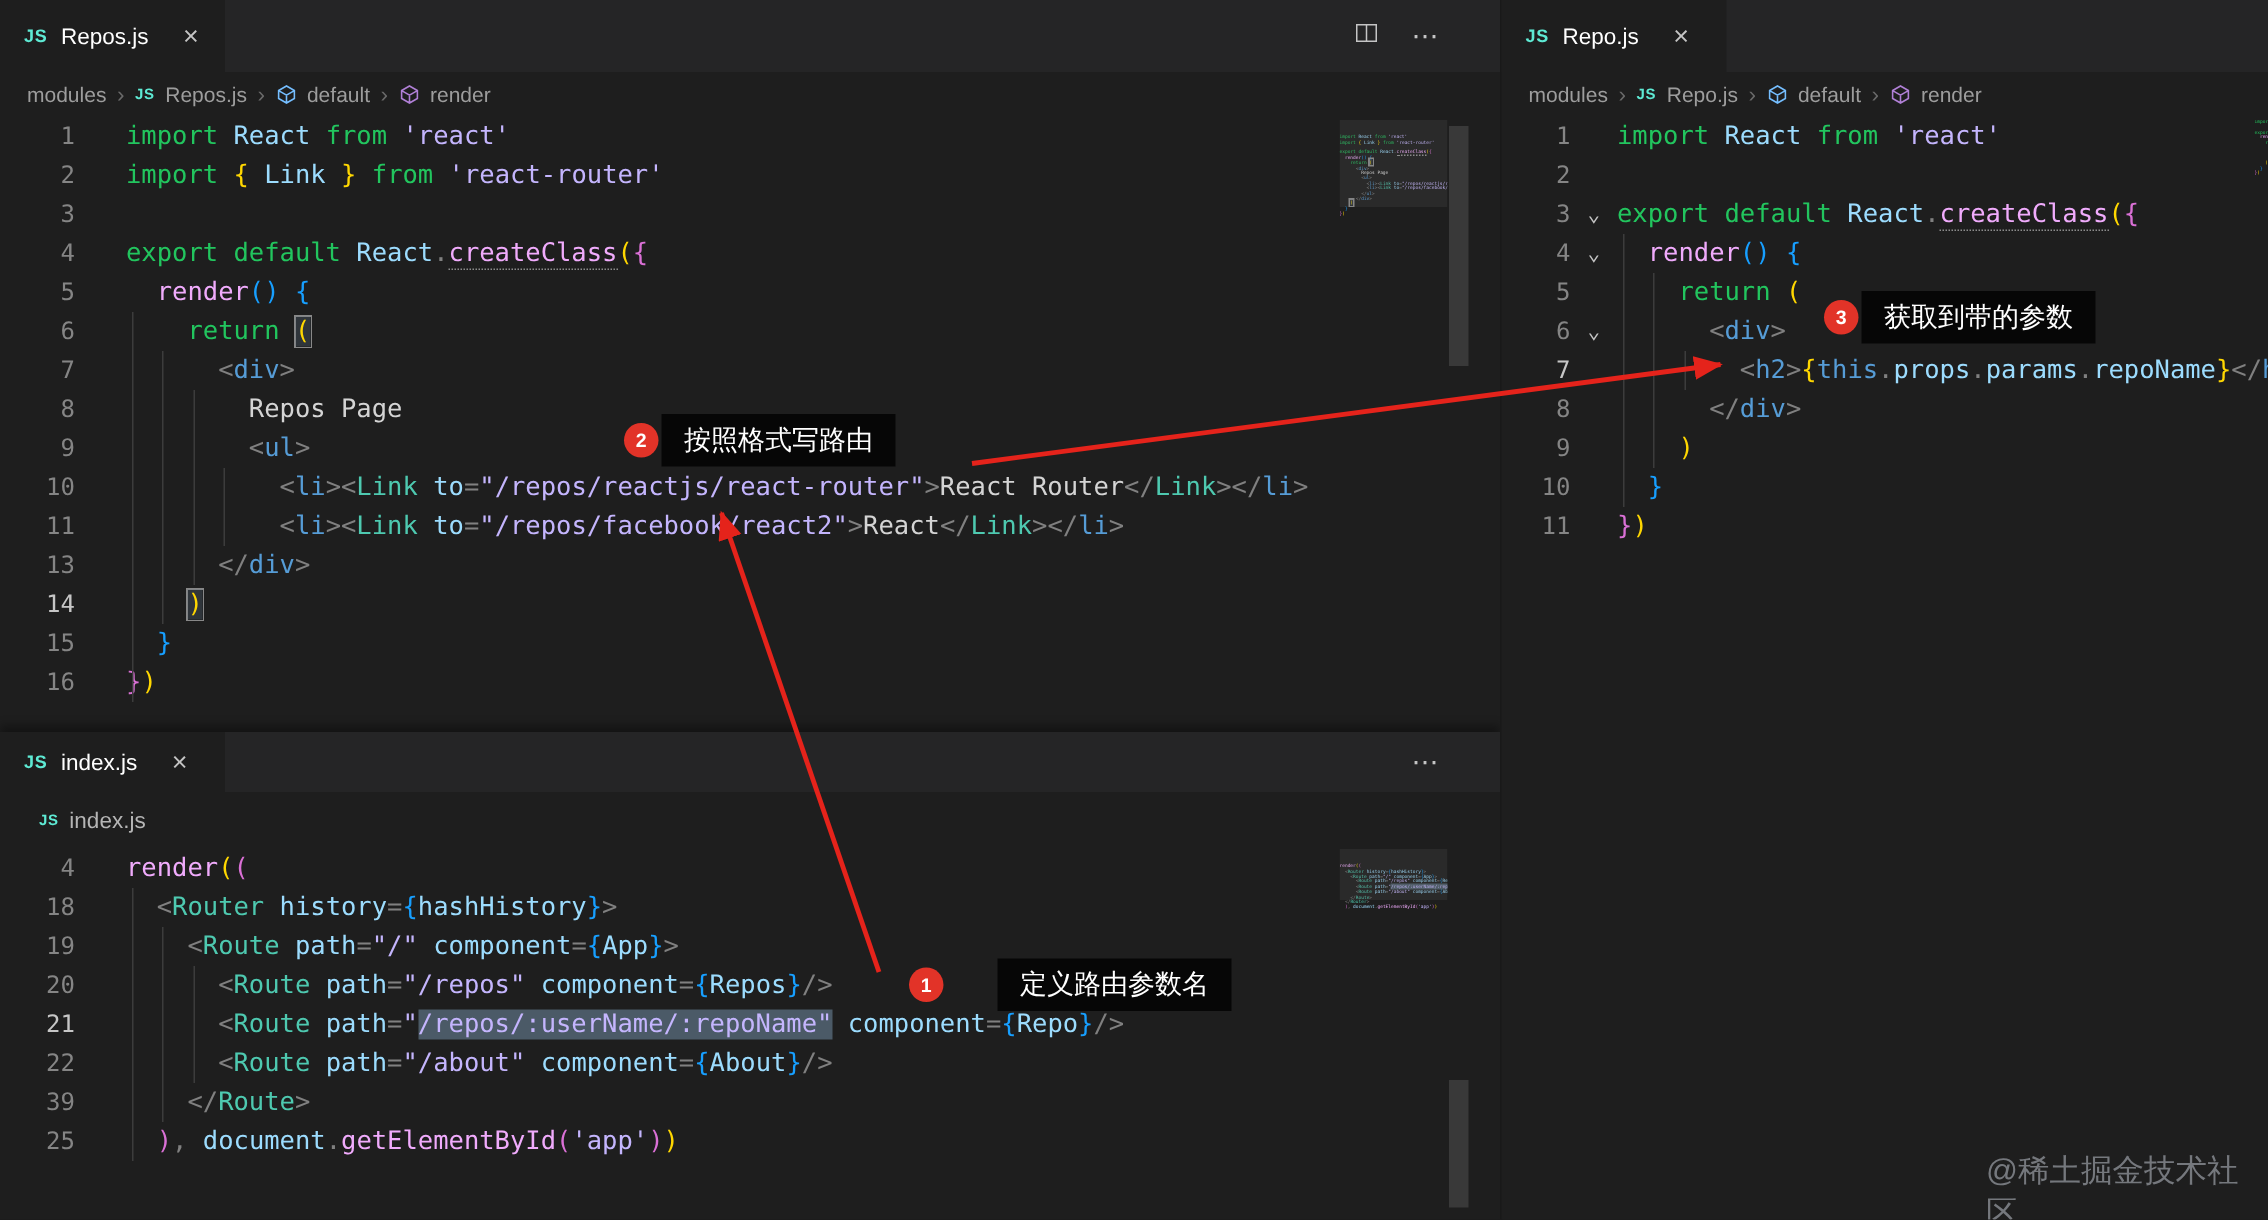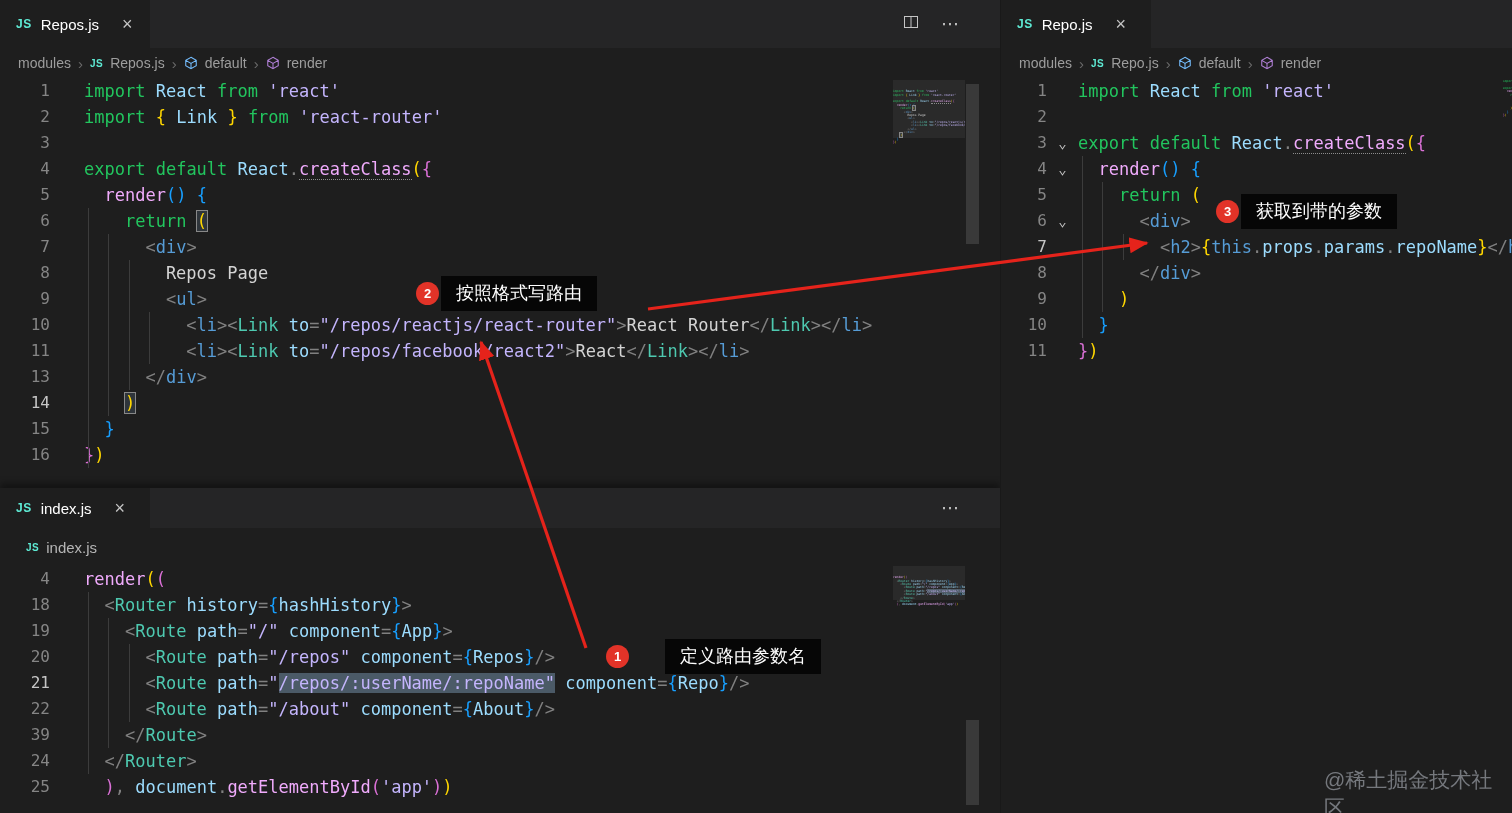--- a/index.html
+++ b/index.html
@@ -130,21 +130,20 @@
     <div class="guide" style="left:88px;top:26px;height:182px"></div>
     <div class="guide" style="left:108px;top:52px;height:130px"></div>
     <div class="guide" style="left:129px;top:78px;height:78px"></div>
   <div class="line"><span class="ln">4</span><span class="fold"></span><span class="lt"><span class="tk-fn">render</span><span class="tk-b1">(</span><span class="tk-b2">(</span></span></div>
       <div class="line"><span class="ln">18</span><span class="fold"></span><span class="lt"><span class="tk-fg">  </span><span class="tk-p">&lt;</span><span class="tk-cmp">Router</span><span class="tk-fg"> </span><span class="tk-attr">history</span><span class="tk-p">=</span><span class="tk-b3">{</span><span class="tk-var">hashHistory</span><span class="tk-b3">}</span><span class="tk-p">&gt;</span></span></div>
       <div class="line"><span class="ln">19</span><span class="fold"></span><span class="lt"><span class="tk-fg">    </span><span class="tk-p">&lt;</span><span class="tk-cmp">Route</span><span class="tk-fg"> </span><span class="tk-attr">path</span><span class="tk-p">=</span><span class="tk-str">"/"</span><span class="tk-fg"> </span><span class="tk-attr">component</span><span class="tk-p">=</span><span class="tk-b3">{</span><span class="tk-var">App</span><span class="tk-b3">}</span><span class="tk-p">&gt;</span></span></div>
       <div class="line"><span class="ln">20</span><span class="fold"></span><span class="lt"><span class="tk-fg">      </span><span class="tk-p">&lt;</span><span class="tk-cmp">Route</span><span class="tk-fg"> </span><span class="tk-attr">path</span><span class="tk-p">=</span><span class="tk-str">"/repos"</span><span class="tk-fg"> </span><span class="tk-attr">component</span><span class="tk-p">=</span><span class="tk-b3">{</span><span class="tk-var">Repos</span><span class="tk-b3">}</span><span class="tk-p">/&gt;</span></span></div>
       <div class="line active"><span class="ln">21</span><span class="fold"></span><span class="lt"><span class="tk-fg">      </span><span class="tk-p">&lt;</span><span class="tk-cmp">Route</span><span class="tk-fg"> </span><span class="tk-attr">path</span><span class="tk-p">=</span><span class="tk-str">"</span><span class="tk-str tk-sel">/repos/:userName/:repoName"</span><span class="tk-fg"> </span><span class="tk-attr">component</span><span class="tk-p">=</span><span class="tk-b3">{</span><span class="tk-var">Repo</span><span class="tk-b3">}</span><span class="tk-p">/&gt;</span></span></div>
       <div class="line"><span class="ln">22</span><span class="fold"></span><span class="lt"><span class="tk-fg">      </span><span class="tk-p">&lt;</span><span class="tk-cmp">Route</span><span class="tk-fg"> </span><span class="tk-attr">path</span><span class="tk-p">=</span><span class="tk-str">"/about"</span><span class="tk-fg"> </span><span class="tk-attr">component</span><span class="tk-p">=</span><span class="tk-b3">{</span><span class="tk-var">About</span><span class="tk-b3">}</span><span class="tk-p">/&gt;</span></span></div>
       <div class="line"><span class="ln">39</span><span class="fold"></span><span class="lt"><span class="tk-fg">    </span><span class="tk-p">&lt;/</span><span class="tk-cmp">Route</span><span class="tk-p">&gt;</span></span></div>
-      <div class="line"><span class="ln">24</span><span class="fold"></span><span class="lt"><span class="tk-fg">  </span><span class="tk-p">&lt;/</span><span class="tk-cmp">Router</span><span class="tk-p">&gt;</span></span></div>
       <div class="line"><span class="ln">25</span><span class="fold"></span><span class="lt"><span class="tk-fg">  </span><span class="tk-b2">)</span><span class="tk-p">,</span><span class="tk-fg"> </span><span class="tk-var">document</span><span class="tk-p">.</span><span class="tk-fn">getElementById</span><span class="tk-b2">(</span><span class="tk-str">'app'</span><span class="tk-b2">)</span><span class="tk-b1">)</span></span></div>
     </div>
   <div class="minimap" style="left:893px;top:78px;width:72px;height:44px">
     <div class="mm-slider" style="height:34px"></div>
   <div class="mini-line"><span class="tk-fn">render</span><span class="tk-b1">(</span><span class="tk-b2">(</span></div><div class="mini-line"><span class="tk-fg">  </span><span class="tk-p">&lt;</span><span class="tk-cmp">Router</span><span class="tk-fg"> </span><span class="tk-attr">history</span><span class="tk-p">=</span><span class="tk-b3">{</span><span class="tk-var">hashHistory</span><span class="tk-b3">}</span><span class="tk-p">&gt;</span></div><div class="mini-line"><span class="tk-fg">    </span><span class="tk-p">&lt;</span><span class="tk-cmp">Route</span><span class="tk-fg"> </span><span class="tk-attr">path</span><span class="tk-p">=</span><span class="tk-str">"/"</span><span class="tk-fg"> </span><span class="tk-attr">component</span><span class="tk-p">=</span><span class="tk-b3">{</span><span class="tk-var">App</span><span class="tk-b3">}</span><span class="tk-p">&gt;</span></div><div class="mini-line"><span class="tk-fg">      </span><span class="tk-p">&lt;</span><span class="tk-cmp">Route</span><span class="tk-fg"> </span><span class="tk-attr">path</span><span class="tk-p">=</span><span class="tk-str">"/repos"</span><span class="tk-fg"> </span><span class="tk-attr">component</span><span class="tk-p">=</span><span class="tk-b3">{</span><span class="tk-var">Repos</span></div><div class="mini-line"><span class="tk-fg">      </span><span class="tk-p">&lt;</span><span class="tk-cmp">Route</span><span class="tk-fg"> </span><span class="tk-attr">path</span><span class="tk-p">=</span><span class="tk-str">"</span><span class="tk-str tk-sel">/repos/:userName/:repoName"</span></div><div class="mini-line"><span class="tk-fg">      </span><span class="tk-p">&lt;</span><span class="tk-cmp">Route</span><span class="tk-fg"> </span><span class="tk-attr">path</span><span class="tk-p">=</span><span class="tk-str">"/about"</span><span class="tk-fg"> </span><span class="tk-attr">component</span><span class="tk-p">=</span><span class="tk-b3">{</span><span class="tk-var">About</span></div><div class="mini-line"><span class="tk-fg">    </span><span class="tk-p">&lt;/</span><span class="tk-cmp">Route</span><span class="tk-p">&gt;</span></div><div class="mini-line"><span class="tk-fg">  </span><span class="tk-p">&lt;/</span><span class="tk-cmp">Router</span><span class="tk-p">&gt;</span></div><div class="mini-line"><span class="tk-fg">  </span><span class="tk-b2">)</span><span class="tk-p">,</span><span class="tk-fg"> </span><span class="tk-var">document</span><span class="tk-p">.</span><span class="tk-fn">getElementById</span><span class="tk-b2">(</span><span class="tk-str">'app'</span><span class="tk-b2">)</span><span class="tk-b1">)</span></div></div>
   <div class="sb-thumb" style="left:966px;top:232px;height:85px"></div>
 </div>
 
 <div class="pane pane-r">
   <div class="tabbar h48">

